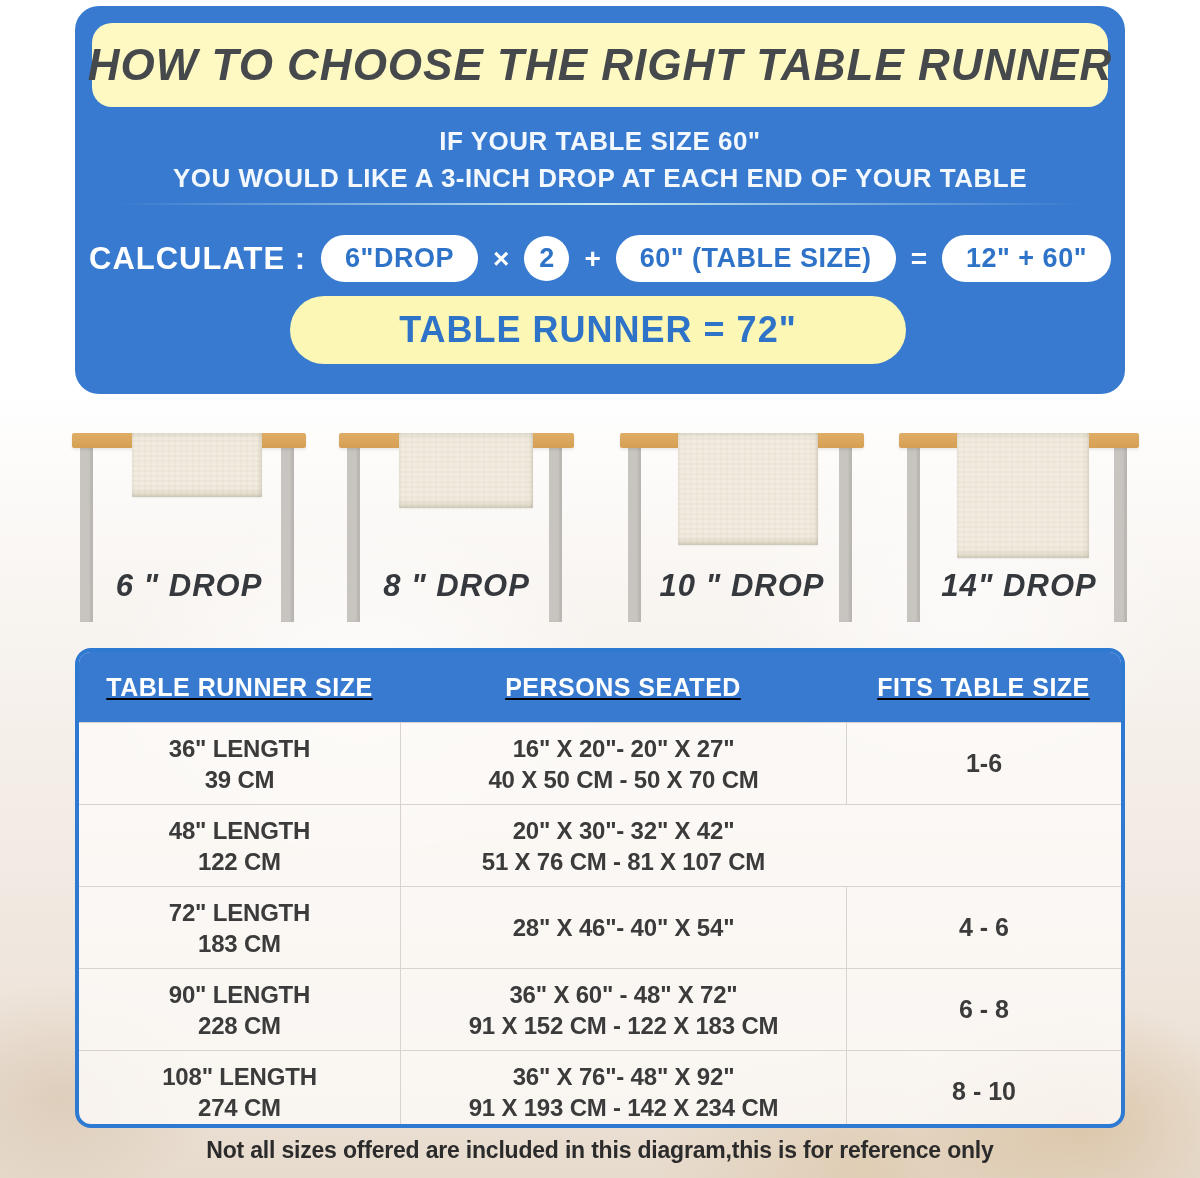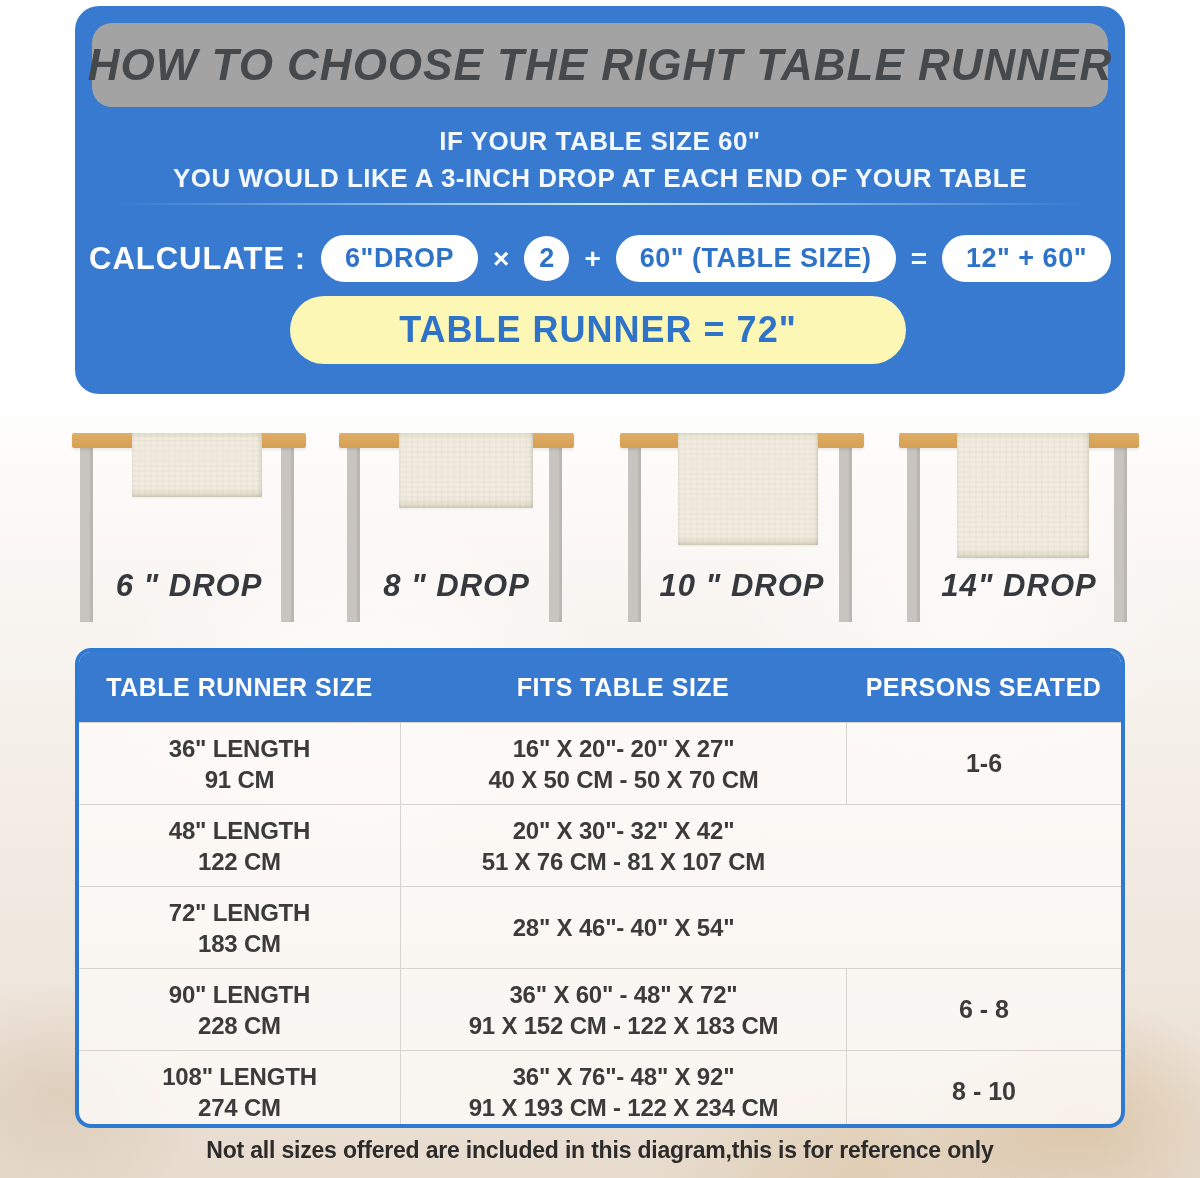--- a/index.html
+++ b/index.html
@@ -22,21 +22,21 @@
       linear-gradient(180deg, #ffffff 0%, #ffffff 33%, #f8f4f0 52%, #f3ece5 70%, #ede3d9 88%, #e7dbcd 100%);
   }
 
   
   .blue-panel {
     position:absolute; left:75px; top:6px; width:1050px; height:388px;
     background:#377ACF; border-radius:24px;
   }
   .title-box {
     position:absolute; left:17px; right:17px; top:17px; height:84px;
-    background:#a3a3a3; border-radius:20px;
+    background:#fef9c3; border-radius:20px;
     display:flex; align-items:center; justify-content:center;
   }
   .title-box .t {
     font-size:44px; font-weight:800; font-style:italic;
     color:#46494C; letter-spacing:1px; white-space:nowrap;
   }
   .subtitle {
     position:absolute; left:0; right:0; top:117px;
     text-align:center; color:#F2F8FE;
     font-size:26px; font-weight:700; line-height:37px; letter-spacing:0.5px;
@@ -97,21 +97,21 @@
   }
 
   
   .size-table {
     position:absolute; left:75px; top:648px; width:1050px; height:480px;
     border:4px solid #2E79D2; border-radius:16px; overflow:hidden;
     background:rgba(252,250,248,0.82);
   }
   .st-header {
     height:70px; background:#377ACF;
-    display:grid; grid-template-columns:321px 446px 1fr; align-items:center;
+    display:grid; grid-template-columns:321px 446px 1fr; align-items:center;text-decoration:underline;
   }
   .st-header .hcell {
     text-align:center; color:#ffffff; font-weight:800; font-size:25px; letter-spacing:0.5px;
   }
   .st-row {
     height:82px; display:grid; grid-template-columns:321px 446px 1fr;
     border-top:1px solid #D8D3CF;
   }
   .st-row:first-of-type { border-top:none; }
   .st-row .cell {
@@ -179,28 +179,28 @@
   <div class="leg l"></div>
   <div class="leg r"></div>
   <div class="tabletop"></div>
   <div class="runner"></div>
   <div class="drop-label">14" DROP</div>
 </div>
 
 <div class="size-table">
   <div class="st-header">
     <div class="hcell">TABLE RUNNER SIZE</div>
+    <div class="hcell">PERSONS SEATED</div>
     <div class="hcell">FITS TABLE SIZE</div>
-    <div class="hcell">PERSONS SEATED</div>
   </div>
 
   <div class="st-row">
     <div class="cell">
       <div>36" LENGTH</div>
-      <div>91 CM</div>
+      <div>39 CM</div>
     </div>
     <div class="cell mid">
       <div>16" X 20"- 20" X 27"</div>
       <div>40 X 50 CM - 50 X 70 CM</div>
     </div>
     <div class="cell last">1-6</div>
   </div>
 
   <div class="st-row">
     <div class="cell">
@@ -214,20 +214,21 @@
   </div>
 
   <div class="st-row">
     <div class="cell">
       <div>72" LENGTH</div>
       <div>183 CM</div>
     </div>
     <div class="cell mid">
       <div>28" X 46"- 40" X 54"</div>
     </div>
+    <div class="cell last">4 - 6</div>
   </div>
 
   <div class="st-row">
     <div class="cell">
       <div>90" LENGTH</div>
       <div>228 CM</div>
     </div>
     <div class="cell mid">
       <div>36" X 60" - 48" X 72"</div>
       <div>91 X 152 CM - 122 X 183 CM</div>
@@ -235,19 +236,19 @@
     <div class="cell last">6 - 8</div>
   </div>
 
   <div class="st-row">
     <div class="cell">
       <div>108" LENGTH</div>
       <div>274 CM</div>
     </div>
     <div class="cell mid">
       <div>36" X 76"- 48" X 92"</div>
-      <div>91 X 193 CM - 122 X 234 CM</div>
+      <div>91 X 193 CM - 142 X 234 CM</div>
     </div>
     <div class="cell last">8 - 10</div>
   </div>
 </div>
 
 <div class="footnote">Not all sizes offered are included in this diagram,this is for reference only</div>
 
 </body></html>

